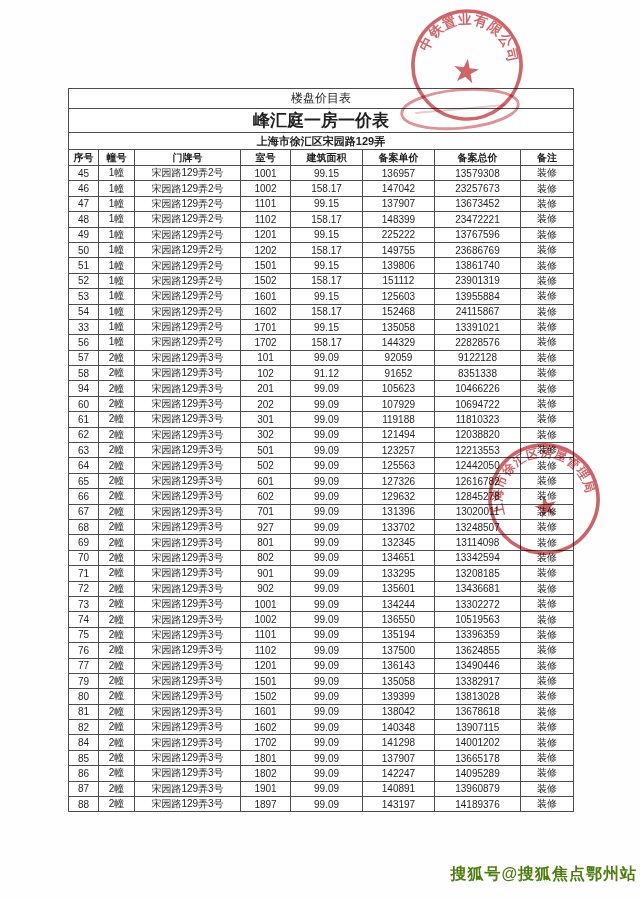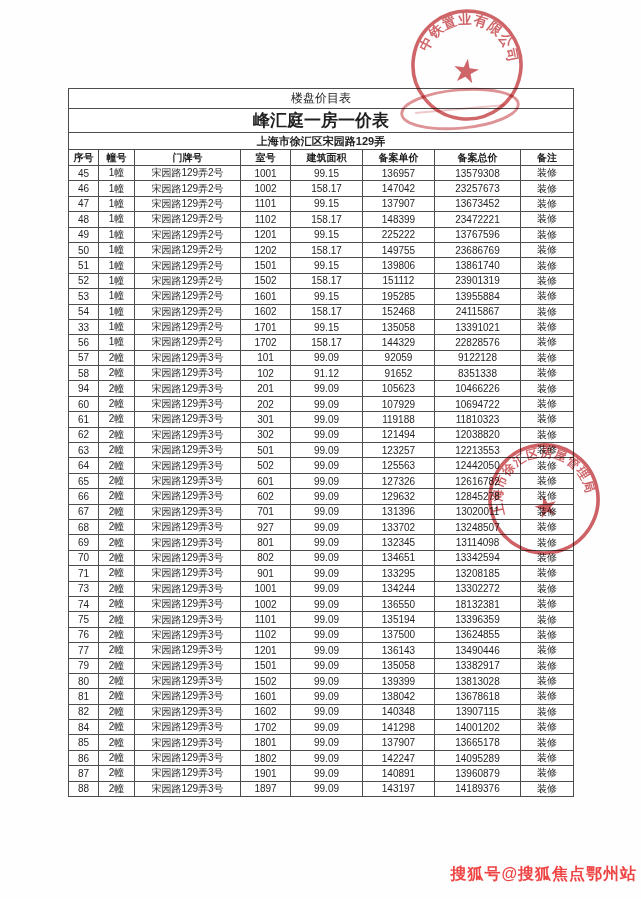--- a/index.html
+++ b/index.html
@@ -35,21 +35,21 @@
     position:absolute; pointer-events:none;
     mix-blend-mode:multiply;
   }
   .stamp-company   { left:404px; top:2px;   width:126px; height:126px; opacity:.78; transform:rotate(8deg); }
   .stamp-oval      { left:396px; top:86px;  width:128px; height:46px;  opacity:.55; transform:rotate(-5deg); }
   .stamp-authority { left:481px; top:436px; width:126px; height:126px; opacity:.8;  transform:rotate(-14deg); }
 
   
   .watermark {
     position:absolute; right:4px; bottom:14px;
-    font-size:16px; font-weight:bold; color:#ef4444;
+    font-size:16px; font-weight:bold; color:#4d7c0f;
     letter-spacing:1px;
   }
 </style>
 </head>
 <body>
 
 <div class="page">
 
   <table class="doc-table">
     <colgroup>
@@ -163,21 +163,21 @@
           <td>151112</td>
           <td>23901319</td>
           <td>装修</td>
         </tr>
         <tr>
           <td>53</td>
           <td>1幢</td>
           <td>宋园路129弄2号</td>
           <td>1601</td>
           <td>99.15</td>
-          <td>195285</td>
+          <td>125603</td>
           <td>13955884</td>
           <td>装修</td>
         </tr>
         <tr>
           <td>54</td>
           <td>1幢</td>
           <td>宋园路129弄2号</td>
           <td>1602</td>
           <td>158.17</td>
           <td>152468</td>
@@ -348,37 +348,47 @@
           <td>71</td>
           <td>2幢</td>
           <td>宋园路129弄3号</td>
           <td>901</td>
           <td>99.09</td>
           <td>133295</td>
           <td>13208185</td>
           <td>装修</td>
         </tr>
         <tr>
+          <td>72</td>
+          <td>2幢</td>
+          <td>宋园路129弄3号</td>
+          <td>902</td>
+          <td>99.09</td>
+          <td>135601</td>
+          <td>13436681</td>
+          <td>装修</td>
+        </tr>
+        <tr>
           <td>73</td>
           <td>2幢</td>
           <td>宋园路129弄3号</td>
           <td>1001</td>
           <td>99.09</td>
           <td>134244</td>
           <td>13302272</td>
           <td>装修</td>
         </tr>
         <tr>
           <td>74</td>
           <td>2幢</td>
           <td>宋园路129弄3号</td>
           <td>1002</td>
           <td>99.09</td>
           <td>136550</td>
-          <td>18132381</td>
+          <td>10519563</td>
           <td>装修</td>
         </tr>
         <tr>
           <td>75</td>
           <td>2幢</td>
           <td>宋园路129弄3号</td>
           <td>1101</td>
           <td>99.09</td>
           <td>135194</td>
           <td>13396359</td>

